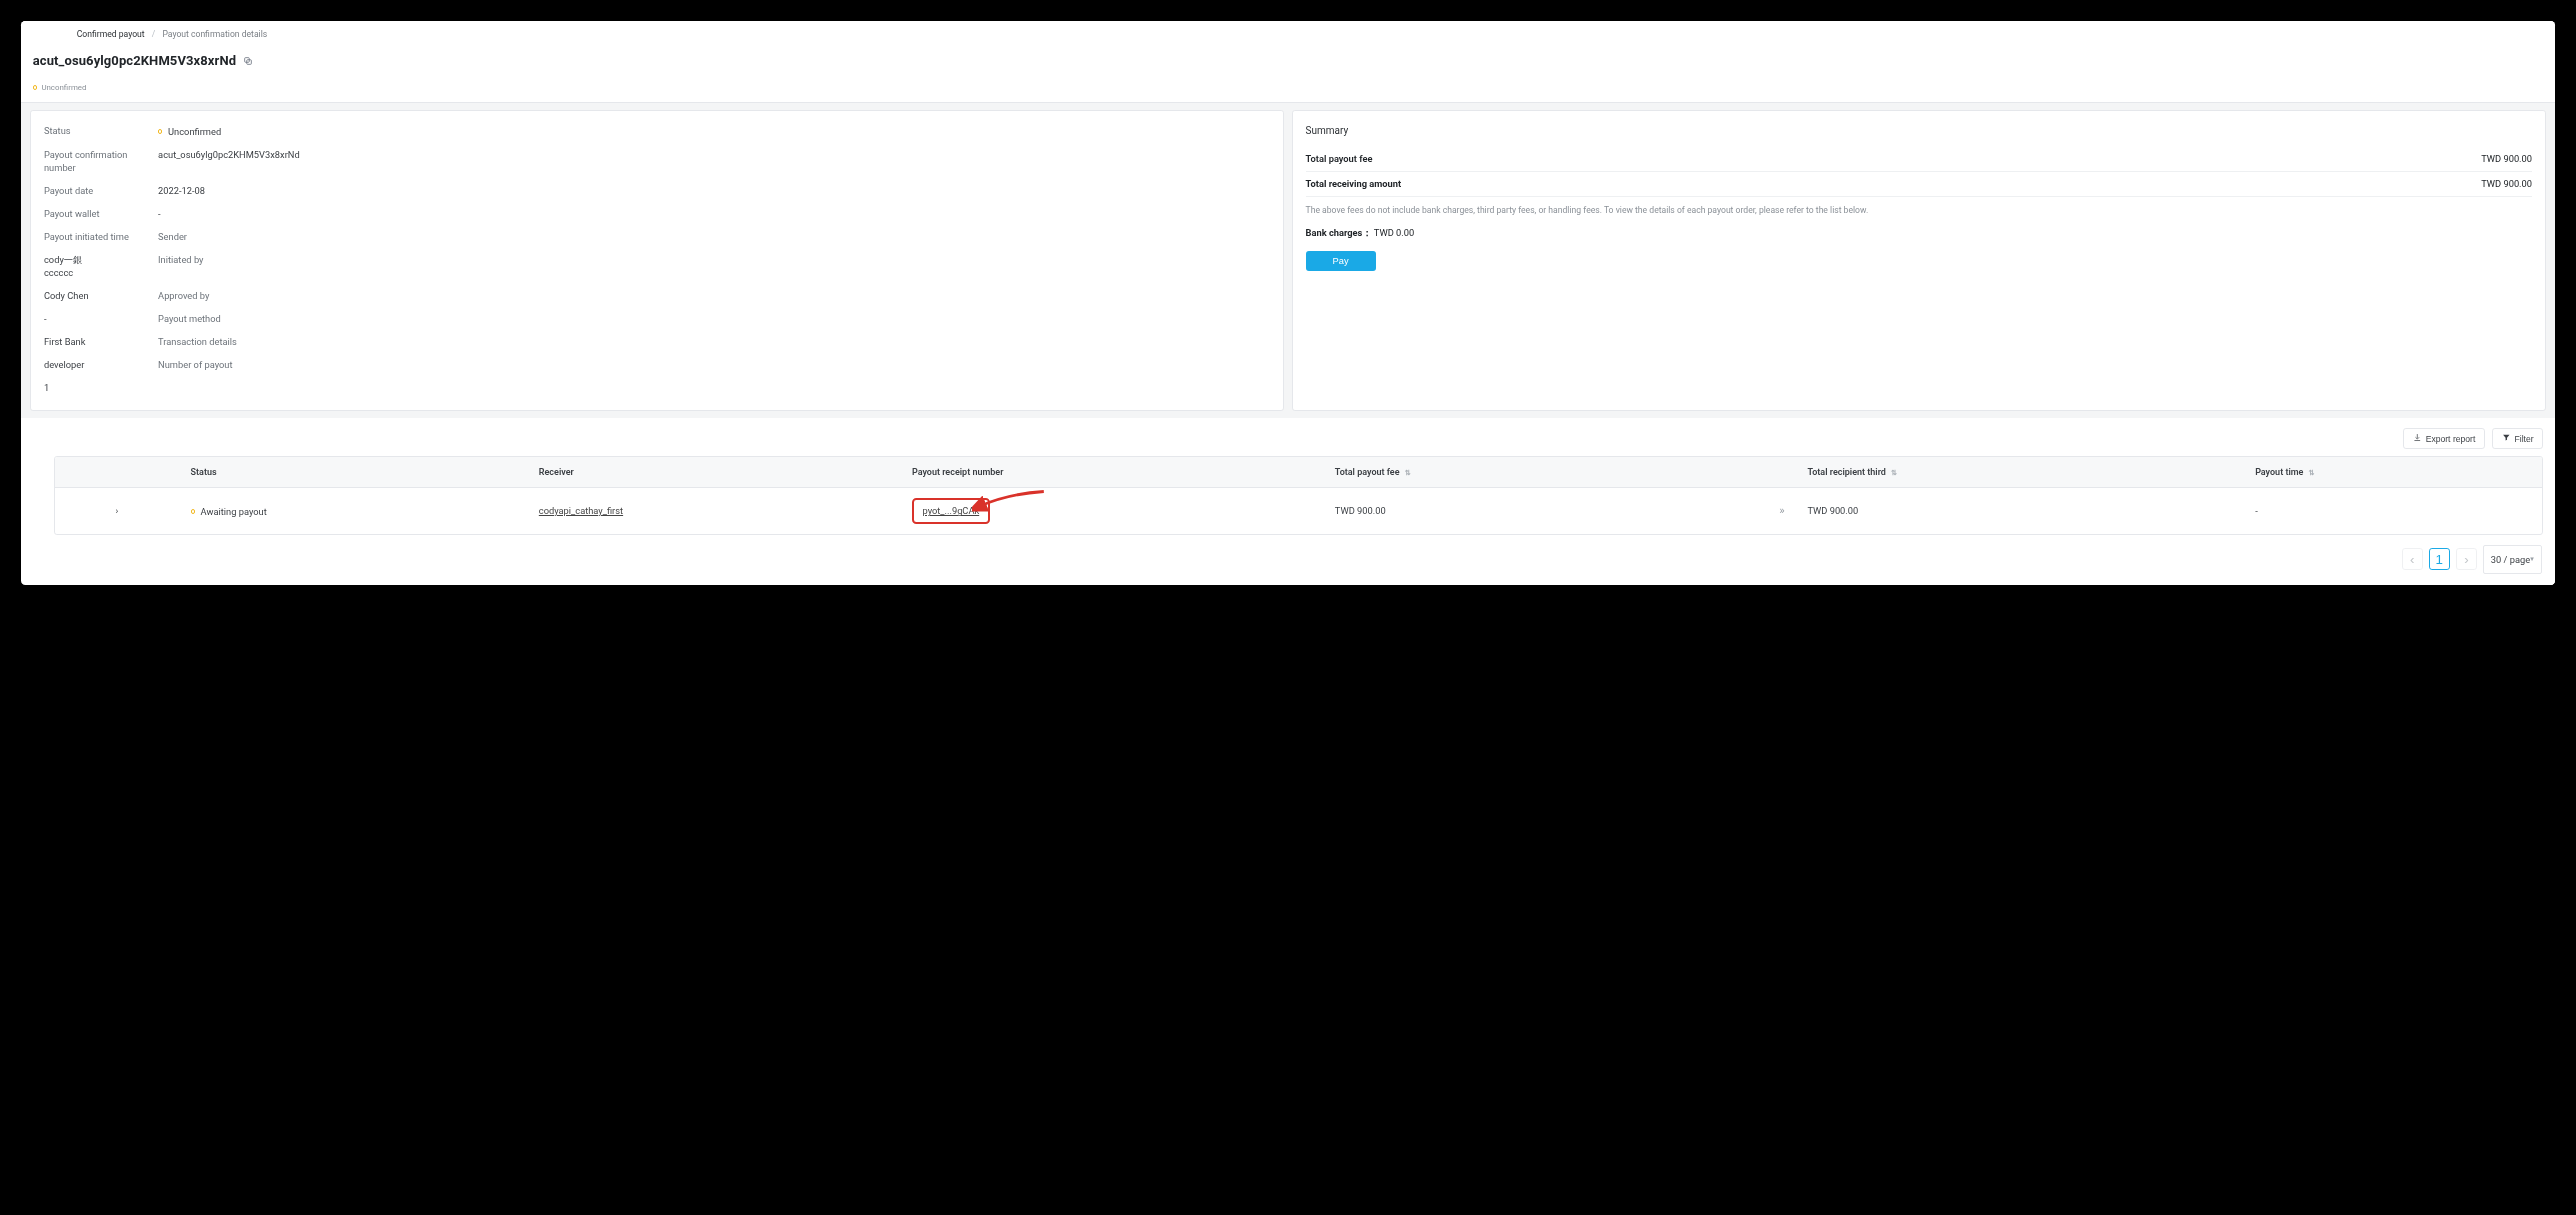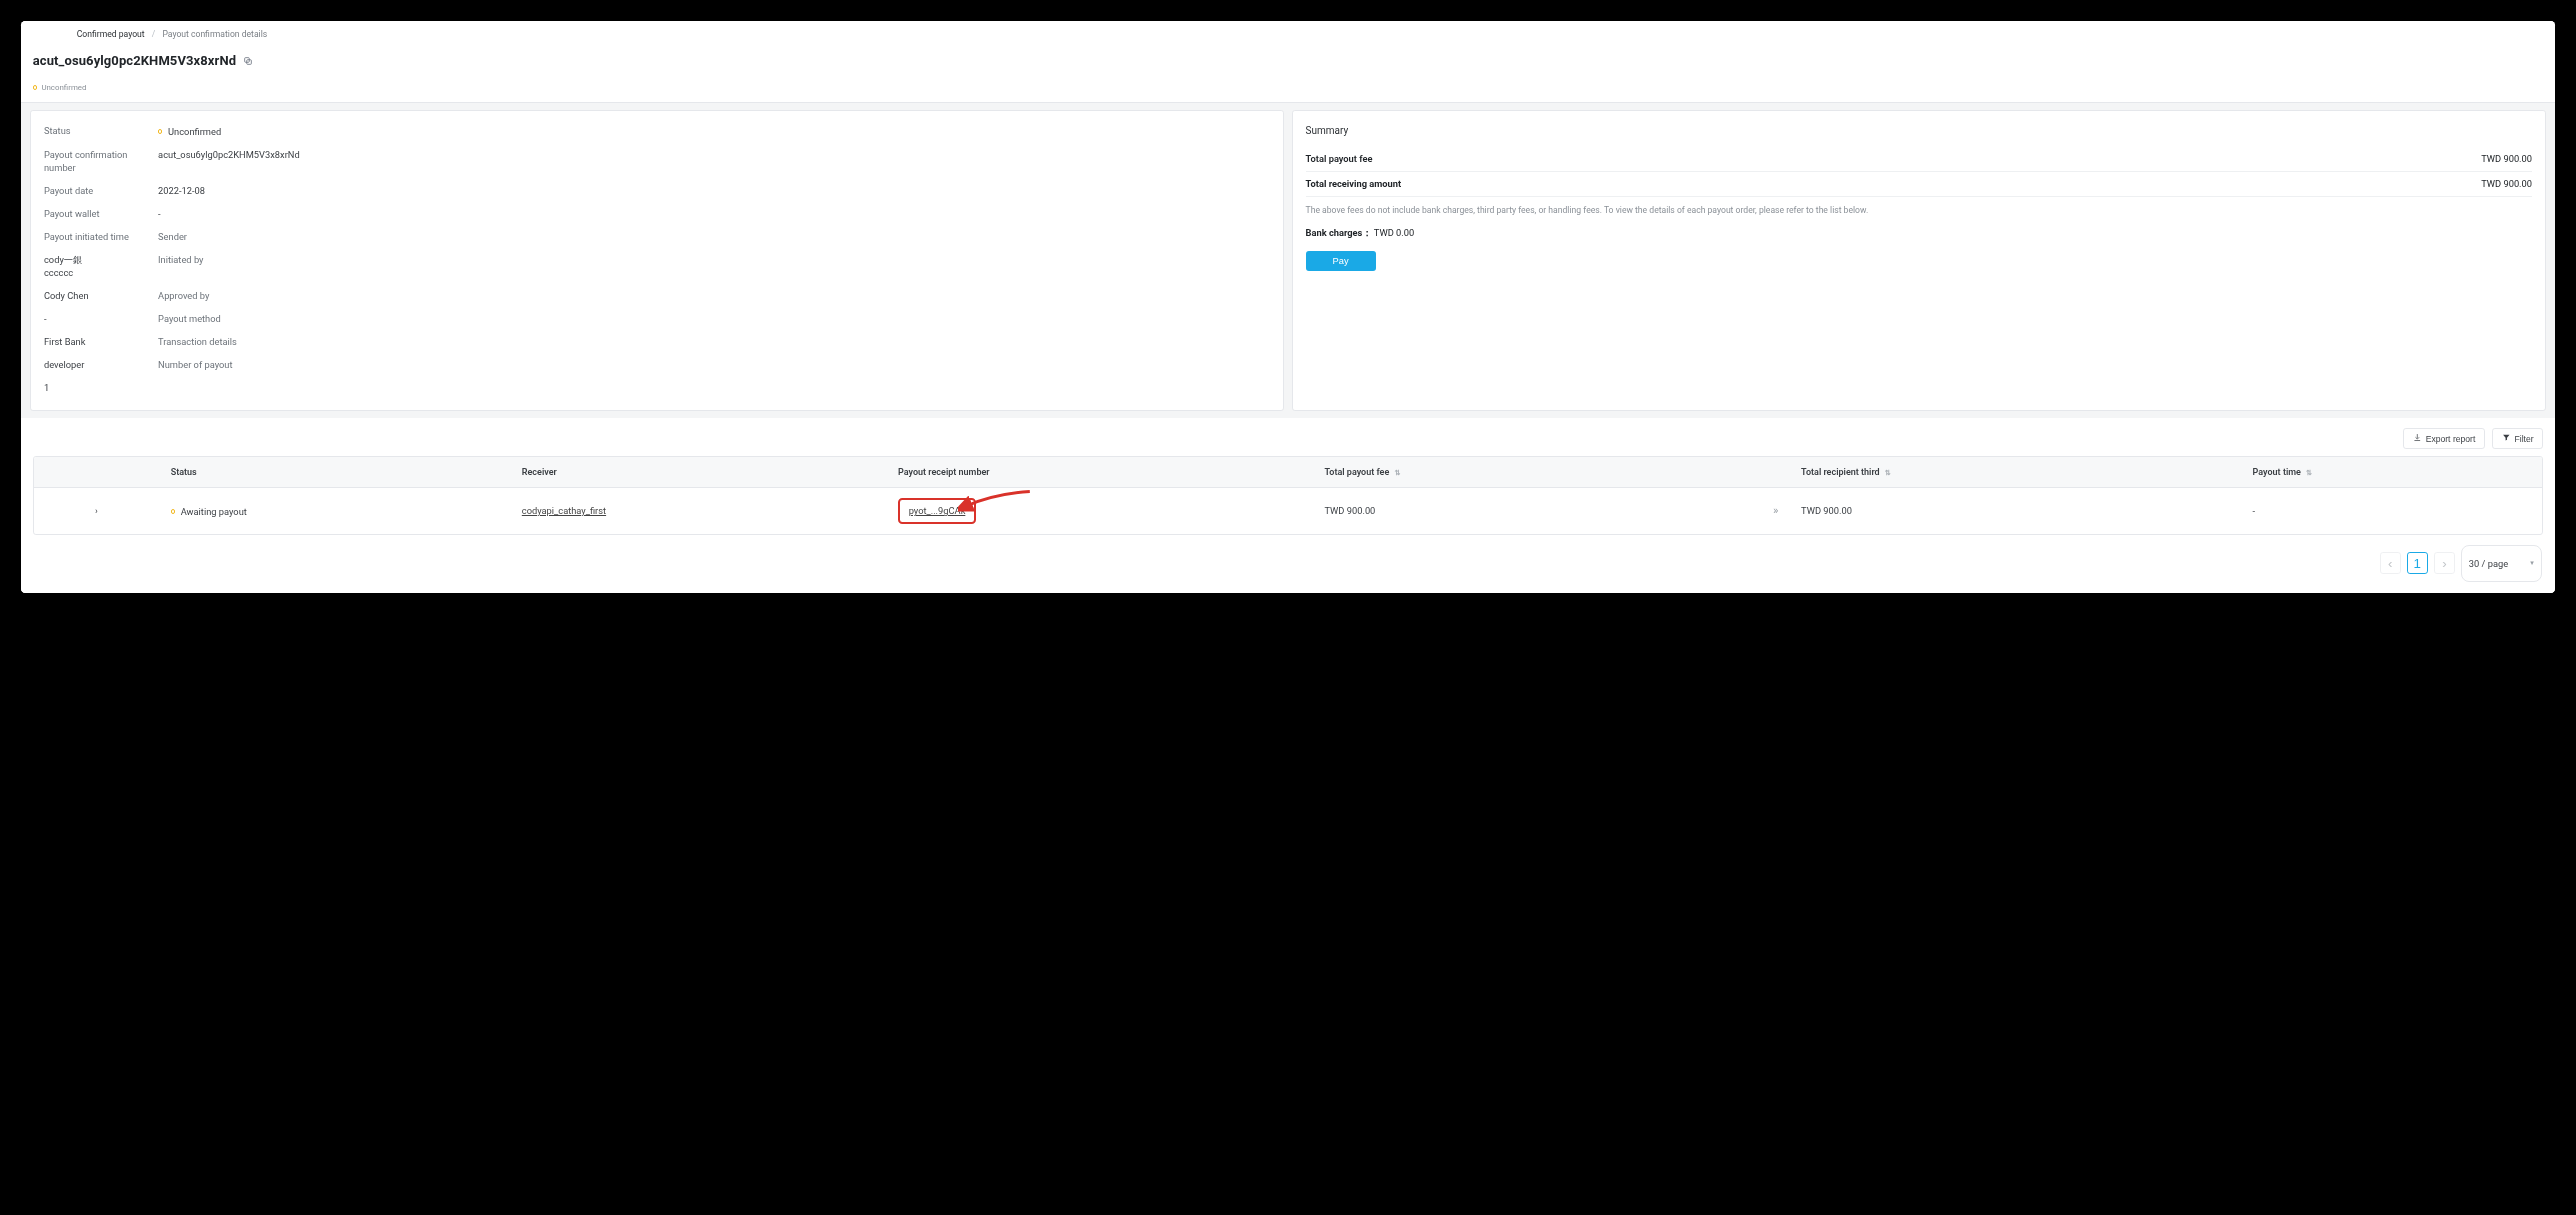--- a/index.html
+++ b/index.html
@@ -91,20 +91,21 @@
   .pay-btn{
     margin-top:11.4px;
     background:var(--accent);color:#fff;border:none;border-radius:2.9px;
     padding:5px 27px;font-size:9.3px;cursor:pointer;
   }
 
   
   .section{
     background:var(--bg);
     padding:10px 11.4px 8.6px 11.4px;
+    margin-left:21px;
   }
   .section-top{
     display:flex;justify-content:flex-end;gap:7.1px;margin-bottom:7.1px;
   }
   .ghost-btn{
     background:#fff;border:0.7px solid var(--line);border-radius:2.9px;
     padding:4.3px 8.6px;display:inline-flex;align-items:center;gap:4.3px;
     font-size:8.6px;color:#3b3f44;cursor:pointer;
   }
 
@@ -157,22 +158,22 @@
     display:flex;justify-content:flex-end;align-items:center;gap:5.7px;
     padding:10px 1.4px 2.9px 1.4px;
   }
   .pager-btn{
     width:21.4px;height:21.4px;display:inline-flex;align-items:center;justify-content:center;
     border:0.7px solid var(--line);border-radius:2.9px;background:#fff;color:#9aa0a6;cursor:pointer;
   }
   .pager-btn.current{border-color:var(--accent);color:var(--accent);}
   .pager-btn.disabled{opacity:.6;cursor:not-allowed;}
   .perpage{
-    height:37px;border:0.7px solid var(--line);border-radius:8px;background:#fff;
-    display:inline-flex;align-items:center;gap:22px;padding:0 7.1px;color:#3b3f44;cursor:pointer;
+    height:29px;border:0.7px solid var(--line);border-radius:2px;background:#fff;
+    display:inline-flex;align-items:center;gap:0;padding:0 7.1px;color:#3b3f44;cursor:pointer;
   }
 
   
   .ico{display:inline-block;}
 </style>
 </head>
 <body>
 
 <div class="stage">
   <div class="frame">

